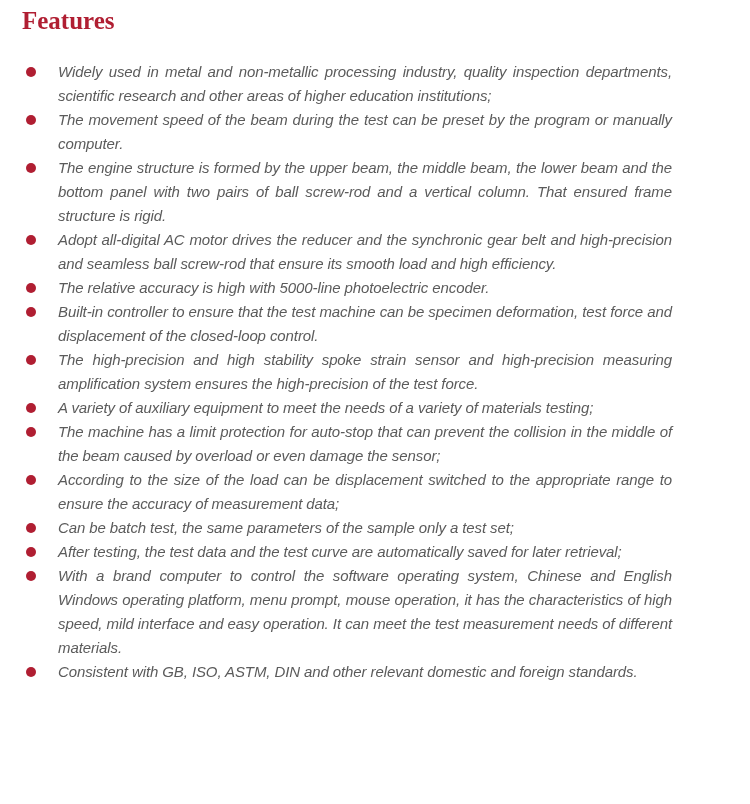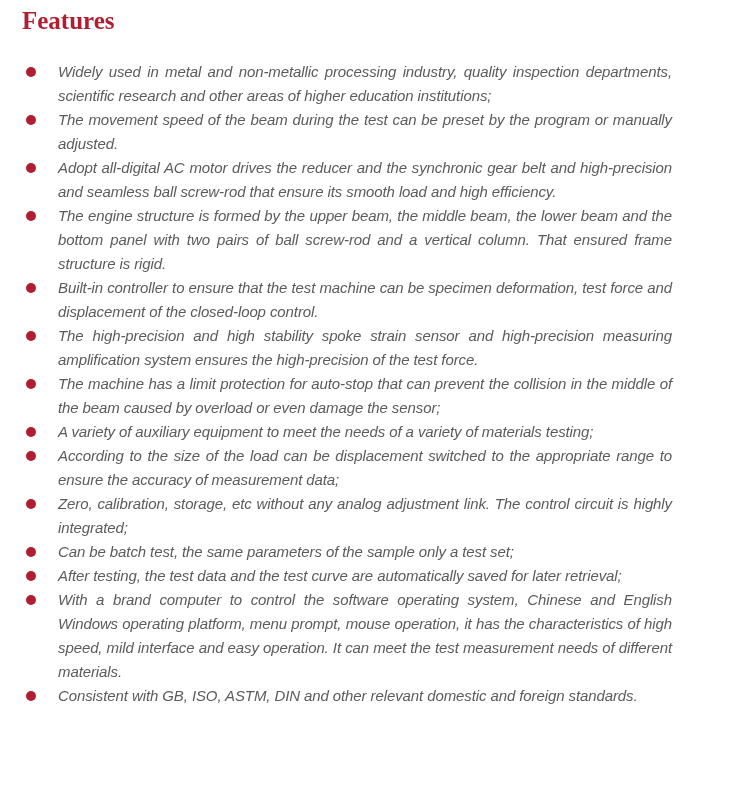--- a/index.html
+++ b/index.html
@@ -64,53 +64,53 @@
 <div class="page">
   <h1 class="page-title">Features</h1>
 
   <ul class="features-list">
     <li class="feature-item">
       <span class="bullet"></span>
       <p class="feature-text">Widely used in metal and non-metallic processing industry, quality inspection departments, scientific research and other areas of higher education institutions;</p>
     </li>
     <li class="feature-item">
       <span class="bullet"></span>
-      <p class="feature-text">The movement speed of the beam during the test can be preset by the program or manually adjusted.</p>
+      <p class="feature-text">The movement speed of the beam during the test can be preset by the program or manually computer.</p>
+    </li>
+    <li class="feature-item">
+      <span class="bullet"></span>
+      <p class="feature-text">The engine structure is formed by the upper beam, the middle beam, the lower beam and the bottom panel with two pairs of ball screw-rod and a vertical column. That ensured frame structure is rigid.</p>
     </li>
     <li class="feature-item">
       <span class="bullet"></span>
       <p class="feature-text">Adopt all-digital AC motor drives the reducer and the synchronic gear belt and high-precision and seamless ball screw-rod that ensure its smooth load and high  efficiency.</p>
     </li>
     <li class="feature-item">
       <span class="bullet"></span>
-      <p class="feature-text">The engine structure is formed by the upper beam, the middle beam, the lower beam and the bottom panel with two pairs of ball screw-rod and a vertical column. That ensured frame structure is rigid.</p>
+      <p class="feature-text">The relative accuracy is high with 5000-line photoelectric encoder.</p>
     </li>
     <li class="feature-item">
       <span class="bullet"></span>
       <p class="feature-text">Built-in controller to ensure that the test machine can be specimen deformation, test force and displacement of the closed-loop control.</p>
     </li>
     <li class="feature-item">
       <span class="bullet"></span>
       <p class="feature-text">The high-precision and high stability spoke strain sensor and high-precision measuring amplification system ensures the high-precision of the test force.</p>
     </li>
     <li class="feature-item">
       <span class="bullet"></span>
+      <p class="feature-text">A variety of auxiliary equipment to meet the needs of a variety of materials testing;</p>
+    </li>
+    <li class="feature-item">
+      <span class="bullet"></span>
       <p class="feature-text">The machine has a limit protection for auto-stop that can prevent the collision in the middle of the beam caused by overload or even damage the sensor;</p>
     </li>
     <li class="feature-item">
       <span class="bullet"></span>
-      <p class="feature-text">A variety of auxiliary equipment to meet the needs of a variety of materials testing;</p>
-    </li>
-    <li class="feature-item">
-      <span class="bullet"></span>
       <p class="feature-text">According to the size of the load can be displacement switched to the appropriate range to ensure the accuracy of measurement data;</p>
-    </li>
-    <li class="feature-item">
-      <span class="bullet"></span>
-      <p class="feature-text">Zero, calibration, storage, etc without any analog adjustment link. The control circuit is highly integrated;</p>
     </li>
     <li class="feature-item">
       <span class="bullet"></span>
       <p class="feature-text">Can be batch test, the same parameters of the sample only a test set;</p>
     </li>
     <li class="feature-item">
       <span class="bullet"></span>
       <p class="feature-text">After testing, the test data and the test curve are automatically saved for later retrieval;</p>
     </li>
     <li class="feature-item">

